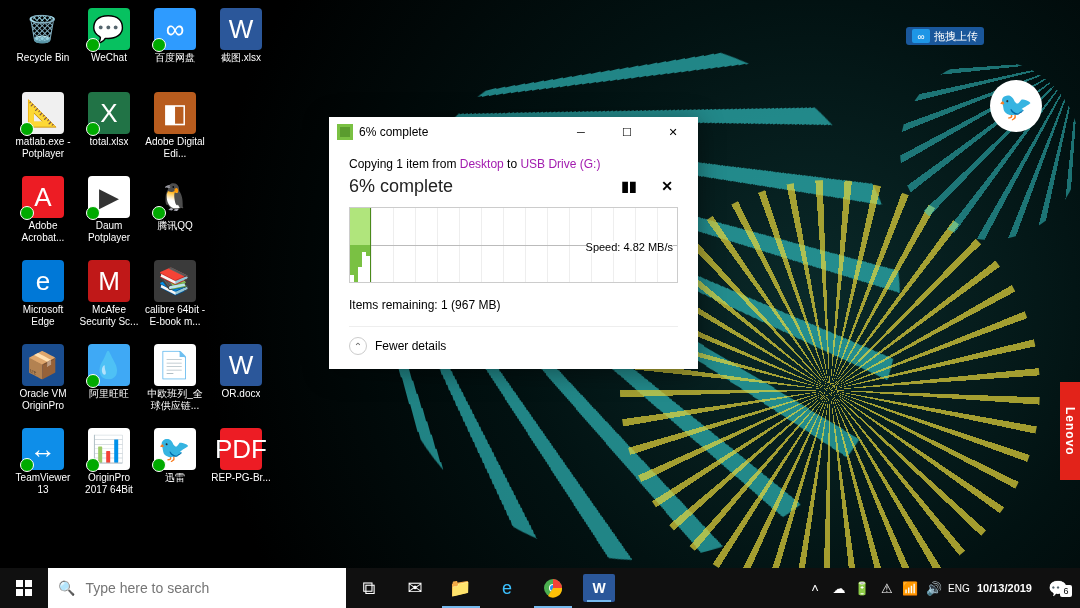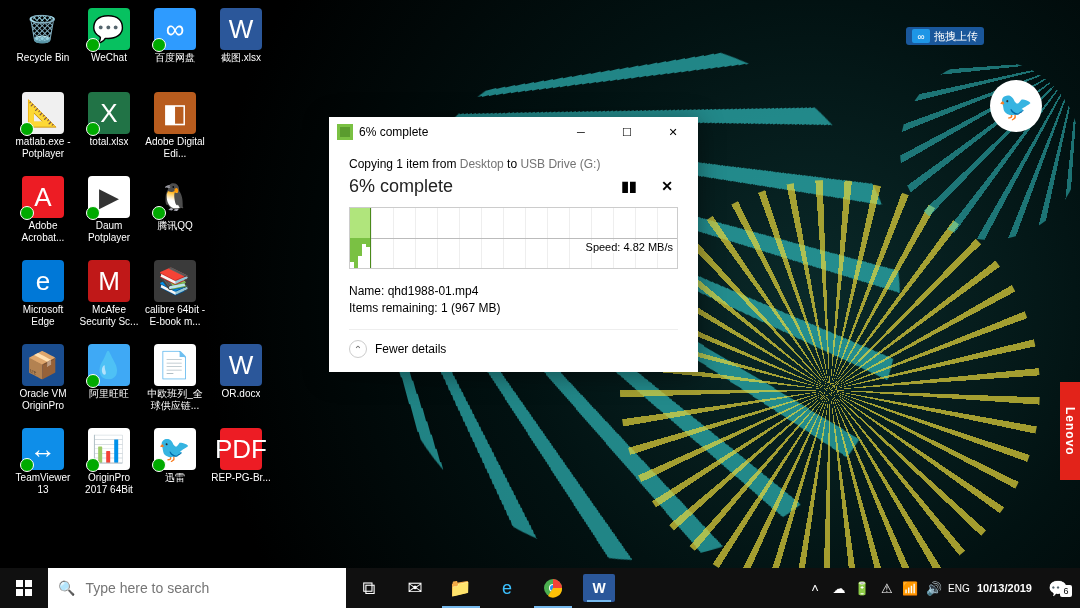--- a/index.html
+++ b/index.html
@@ -26,25 +26,25 @@
 
 
 .dialog { position:absolute; top:117px; left:329px; width:369px; background:#fff; box-shadow:0 4px 24px rgba(0,0,0,.4); font-size:12px; color:#000;}
 .dialog-titlebar { display:flex; align-items:center; height:30px; padding:0 2px 0 8px; }
 .dialog-titlebar .ticon { width:16px; height:16px; background:linear-gradient(#7ac143,#7ac143); position:relative; margin-right:6px;}
 .dialog-titlebar .ticon::before{content:"";position:absolute;left:3px;top:3px;width:10px;height:10px;background:#5a9c2e;}
 .dialog-titlebar .ttl { flex:1; font-size:12px;}
 .winbtn { width:46px; height:30px; display:flex; align-items:center; justify-content:center; color:#000; font-size:11px; cursor:pointer;}
 .dialog-body { padding:10px 20px 14px 20px; }
 .copy-line { font-size:12px; }
-.copy-line a { color:#737373; text-decoration:none;}
+.copy-line a { color:#a21caf; text-decoration:none;}
 .prog-row { display:flex; align-items:center; margin-top:4px;}
 .prog-title { font-size:18px; color:#222; flex:1; font-weight:400;}
 .ctrlbtn { width:22px; height:22px; margin-left:16px; display:flex; align-items:center; justify-content:center; font-size:14px; cursor:pointer; font-weight:bold;}
-.graph { margin-top:10px; height:62px; border:1px solid #ccc; position:relative; background:repeating-linear-gradient(to right, transparent 0, transparent 21px, #eee 21px, #eee 22px);}
+.graph { margin-top:10px; height:76px; border:1px solid #ccc; position:relative; background:repeating-linear-gradient(to right, transparent 0, transparent 21px, #eee 21px, #eee 22px);}
 .graph .mid { position:absolute; left:0; right:0; top:50%; height:1px; background:#bbb;}
 .graph .g-top { position:absolute; left:0; top:0; height:50%; display:flex; align-items:flex-end;}
 .graph .g-bot { position:absolute; left:0; top:50%; bottom:0; display:flex; align-items:flex-start;}
 .graph .bar { width:3px; background:#7ac143;}
 .graph .bar.light { background:#b0e57c;}
 .graph .cursor { position:absolute; top:0; bottom:0; width:1px; background:#4a8a1a;}
 .speed { position:absolute; right:4px; top:33px; font-size:11px; background:#fff;}
 .details { margin-top:14px; font-size:12px; line-height:17px;}
 .footer { border-top:1px solid #eee; margin-top:12px; padding-top:10px; display:flex; align-items:center; cursor:pointer;}
 .footer .chev { width:18px; height:18px; border:1px solid #ccc; border-radius:50%; display:flex; align-items:center; justify-content:center; font-size:10px; margin-right:8px; color:#666;}
@@ -201,21 +201,20 @@
         <div class="bar" style="height:80%;width:4px;"></div>
         <div class="bar" style="height:100%;width:4px;"></div>
         <div class="bar" style="height:60%;width:4px;"></div>
         <div class="bar" style="height:20%;width:4px;"></div>
         <div class="bar" style="height:30%;width:4px;"></div>
       </div>
       <div class="cursor" style="left:20px;"></div>
       <div class="speed">Speed: 4.82 MB/s</div>
     </div>
     <div class="details">
-      <div><span>Name: </span><span>qhd1988-01.mp4</span></div>
       <div><span>Items remaining: </span><span>1 (967 MB)</span></div>
     </div>
     <div class="footer">
       <div class="chev">⌃</div>
       <span>Fewer details</span>
     </div>
   </div>
 </div>
 
 <div class="upload-widget">

